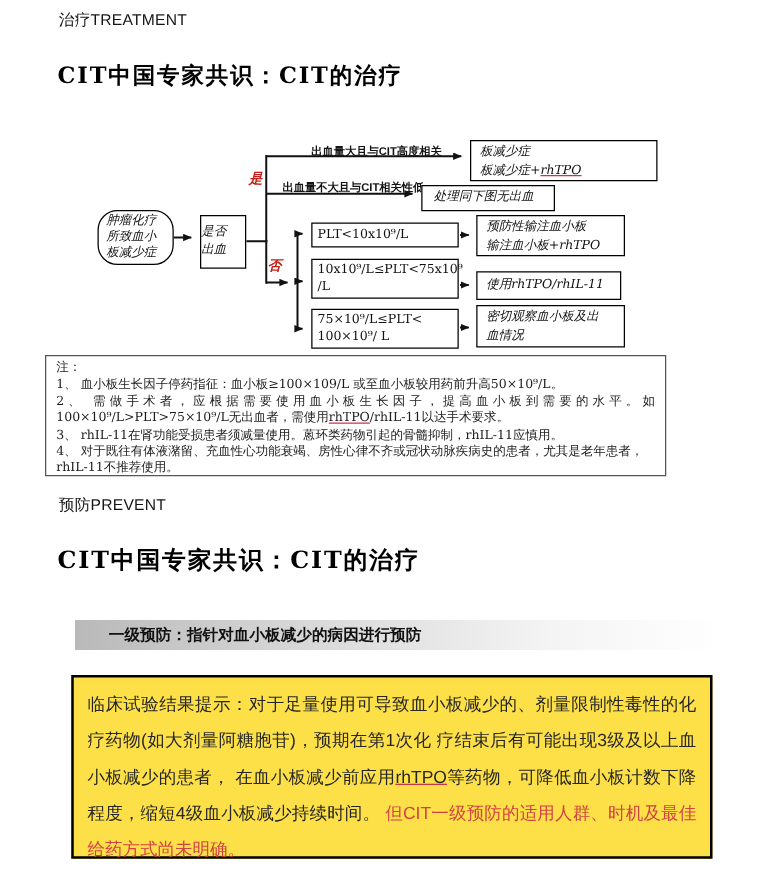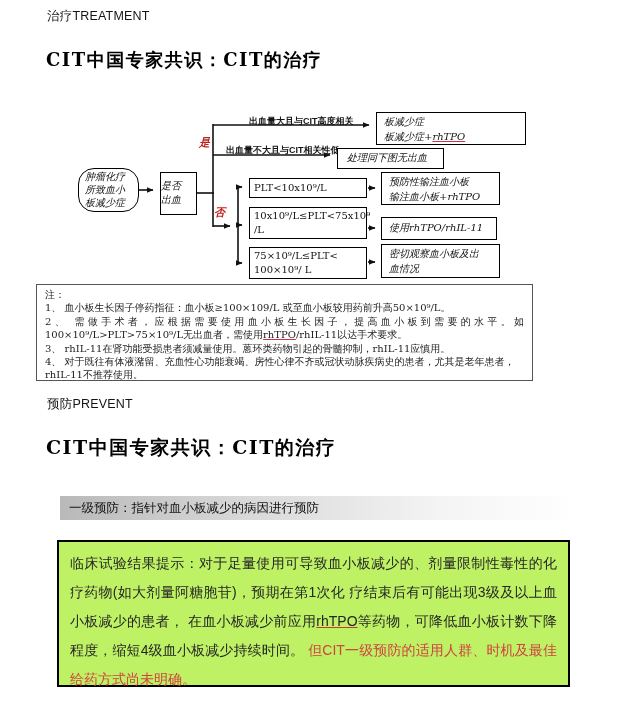--- a/index.html
+++ b/index.html
@@ -24,25 +24,25 @@
 
   
   .notebox{position:absolute;left:36px;top:284px;width:497px;height:97px;box-sizing:border-box;
            border:1.5px solid #555;background:#fff;padding:3px 8px 0 8px;
            font-size:10px;line-height:13.4px;color:#1c1c1c;font-family:"DejaVu Serif", serif;}
   .note-line{white-space:normal;}
   .note-just{text-align:justify;text-align-last:justify;}
 
   .banner{position:absolute;left:60px;top:496px;width:545px;height:24px;line-height:24px;
           background:linear-gradient(90deg,#b9b9b9 0%,#d9d9d9 35%,#f4f4f4 70%,#ffffff 95%);
-          font-family:"Liberation Sans", sans-serif;font-weight:normal;font-size:12.5px;color:#111;
-          padding-left:9px;box-sizing:border-box;}
+          font-family:"Liberation Sans", sans-serif;font-weight:bold;font-size:12.5px;color:#111;
+          padding-left:27px;box-sizing:border-box;}
 
   .bottombox{position:absolute;left:57px;top:540px;width:513px;height:147px;box-sizing:border-box;
-             border:2px solid #000;background:#bef264;padding:7px 11px 0 11px;
+             border:2px solid #000;background:#fde047;padding:7px 11px 0 11px;
              font-family:"Liberation Sans", sans-serif;font-size:14px;line-height:29px;color:#262626;
              text-align:justify;}
   .red-text{color:#d04343;}
 </style>
 </head>
 <body>
 
 <div class="page">
 
   <div class="abs eyebrow" style="left:47px;top:8px;">治疗TREATMENT</div>

